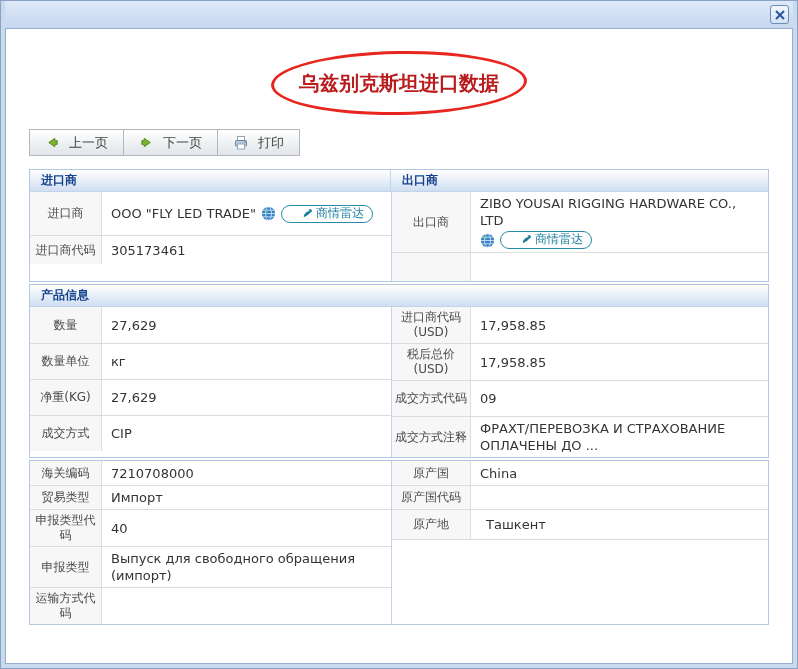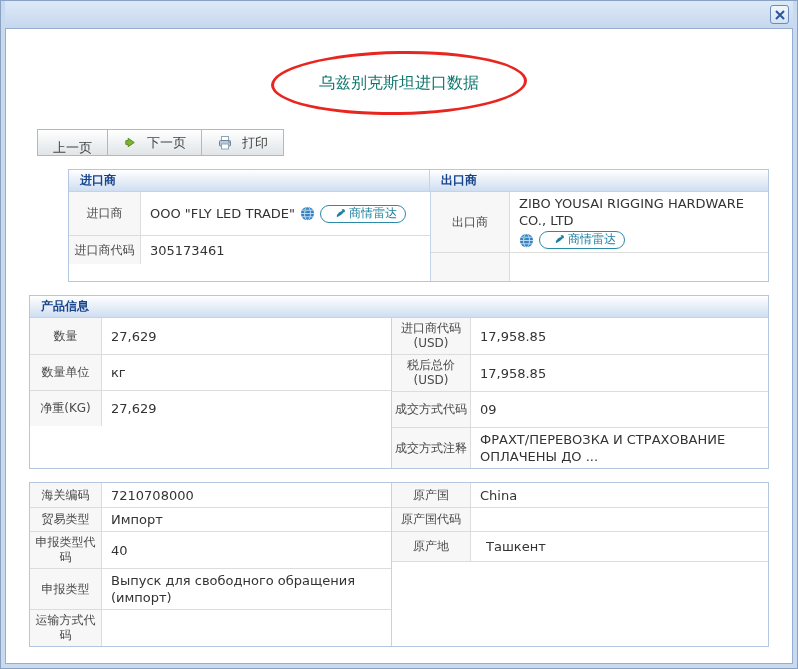--- a/index.html
+++ b/index.html
@@ -12,55 +12,55 @@
     background:linear-gradient(#dde9f8,#c6d7ee); }
   .close-btn { position:absolute; right:4px; top:4px; width:19px; height:19px;
     border:1px solid #6b8bb8; border-radius:3px; cursor:pointer;
     background:linear-gradient(#f2f7fd,#d4e2f4);
     display:flex; align-items:center; justify-content:center; }
   .panel { background:#fff; border:1px solid #96add0; height:636px; overflow:hidden; }
 
   .content { padding:0 23px; }
 
   .title-wrap { position:relative; text-align:center; margin-top:30px; height:48px; }
-  .page-title { font-size:16px; font-weight:normal; color:#0f766e; line-height:48px;
+  .page-title { font-size:20px; font-weight:bold; color:#b91c1c; line-height:48px;
     position:relative; z-index:2; }
   .red-ellipse { position:absolute; left:50%; top:50%;
     transform:translate(-50%,-50%) rotate(-1deg);
     width:256px; height:64px; border:3px solid #e8251f; border-radius:50%; z-index:1; }
 
   .toolbar { display:flex; margin-top:22px; }
   .tb-btn { display:flex; align-items:center; gap:9px; height:27px; padding:0 15px;
     border:1px solid #b4b8bd; background:linear-gradient(#ffffff,#eceff1 60%,#e2e5e8);
     font-size:13px; color:#444; cursor:pointer; margin-left:-1px; }
-  .tb-btn:first-child { margin-left:8px;flex-direction:column; }
+  .tb-btn:first-child { margin-left:0; }
   .tb-btn svg { display:block; }
 
-  .box { border:1px solid #b3c7e0; margin-top:13px; }
+  .box { border:1px solid #b3c7e0; margin-top:2px; }
   .box-header { display:flex; background:linear-gradient(#ffffff,#cfdef1);
     border-bottom:1px solid #c3d3e8; }
   .hdr-cell { height:21px; line-height:21px; padding-left:11px; font-size:12px;
     font-weight:bold; color:#15428b; }
   .box-body { display:flex; align-items:stretch; }
   .half-l { width:361px; }
   .half-r { flex:1; border-left:1px solid #c3d3e8; }
   .row { display:flex; align-items:stretch; }
   .row + .row { border-top:1px solid #dcdcdc; }
   .lbl { width:72px; min-width:72px; background:#f7f7f7; border-right:1px solid #dcdcdc;
     display:flex; align-items:center; justify-content:center; text-align:center;
     font-size:12px; color:#4a4a4a; padding:3px 2px; line-height:15px; }
   .half-r .lbl, .wide .lbl { width:79px; min-width:79px; }
   .val { flex:1; display:flex; align-items:center; flex-wrap:wrap; gap:2px 5px;
     padding:3px 9px; font-size:13px; color:#333; line-height:17px; }
   .r1 { min-height:43px; } .r2 { min-height:29px; }
   .r3 { min-height:36px; } .r4 { min-height:24px; }
 
   .globe { width:15px; height:15px; display:inline-block; vertical-align:middle; cursor:pointer; }
   .radar { display:inline-flex; align-items:center; gap:3px; border:1px solid #2a8aa8;
-    border-radius:10px; padding:0 8px 1px 14px; color:#1b7f9e; font-size:12px;
+    border-radius:10px; padding:0 8px 1px 20px; color:#1b7f9e; font-size:12px;
     height:18px; cursor:pointer; white-space:nowrap; background:#fff; }
 </style>
 </head>
 <body>
 
 <div class="window">
   <div class="titlebar">
     <div class="close-btn">
       <svg width="10" height="10" viewBox="0 0 10 10">
         <path d="M1,1 L9,9 M9,1 L1,9" stroke="#2a55a0" stroke-width="2" fill="none"></path>
@@ -92,21 +92,21 @@
           <svg width="16" height="16" viewBox="0 0 16 16">
             <rect x="4.5" y="1.5" width="7" height="5" fill="#ffffff" stroke="#8fa3b5"></rect>
             <rect x="2.5" y="5.5" width="11" height="5.5" rx="1" fill="#b9cbdb" stroke="#6b8299"></rect>
             <rect x="4.5" y="9" width="7" height="5" fill="#ffffff" stroke="#8fa3b5"></rect>
             <circle cx="12" cy="7" r="0.8" fill="#5f7a90"></circle>
           </svg>
           <span>打印</span>
         </button>
       </div>
 
-      <div class="box" style="margin-top:13px;margin-left:39px;">
+      <div class="box" style="margin-top:13px;">
         <div class="box-header">
           <div class="hdr-cell half-l" style="border-right:1px solid #c3d3e8;">进口商</div>
           <div class="hdr-cell" style="flex:1;">出口商</div>
         </div>
         <div class="box-body">
           <div class="half-l">
             <div class="row r1">
               <div class="lbl">进口商</div>
               <div class="val">
                 <span>OOO "FLY LED TRADE"</span>
@@ -169,20 +169,24 @@
               <div class="val">27,629</div>
             </div>
             <div class="row r3">
               <div class="lbl">数量单位</div>
               <div class="val">кг</div>
             </div>
             <div class="row r3">
               <div class="lbl">净重(KG)</div>
               <div class="val">27,629</div>
             </div>
+            <div class="row r3">
+              <div class="lbl">成交方式</div>
+              <div class="val">CIP</div>
+            </div>
           </div>
           <div class="half-r">
             <div class="row r3">
               <div class="lbl">进口商代码(USD)</div>
               <div class="val">17,958.85</div>
             </div>
             <div class="row r3">
               <div class="lbl">税后总价(USD)</div>
               <div class="val">17,958.85</div>
             </div>

